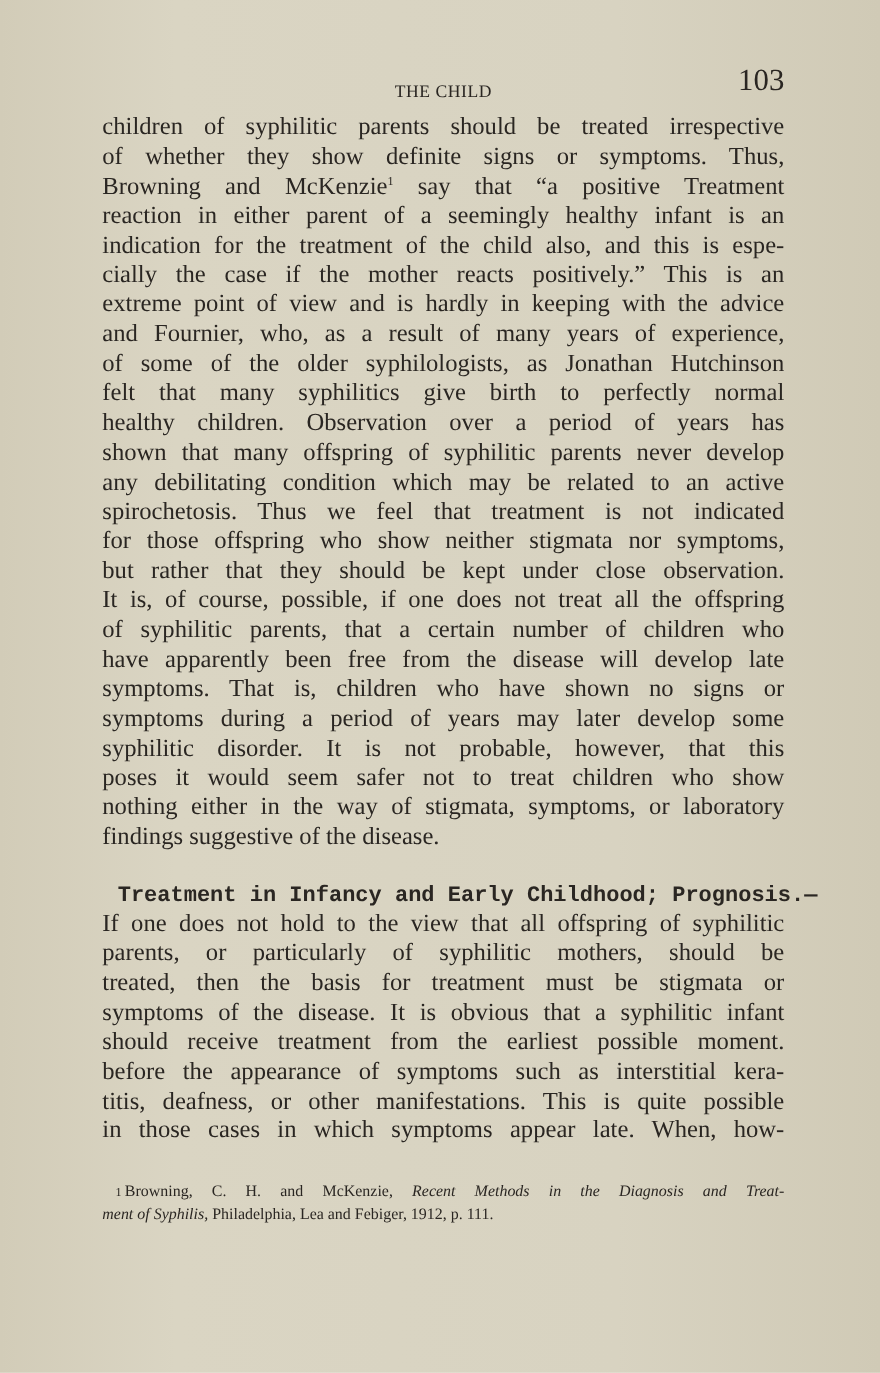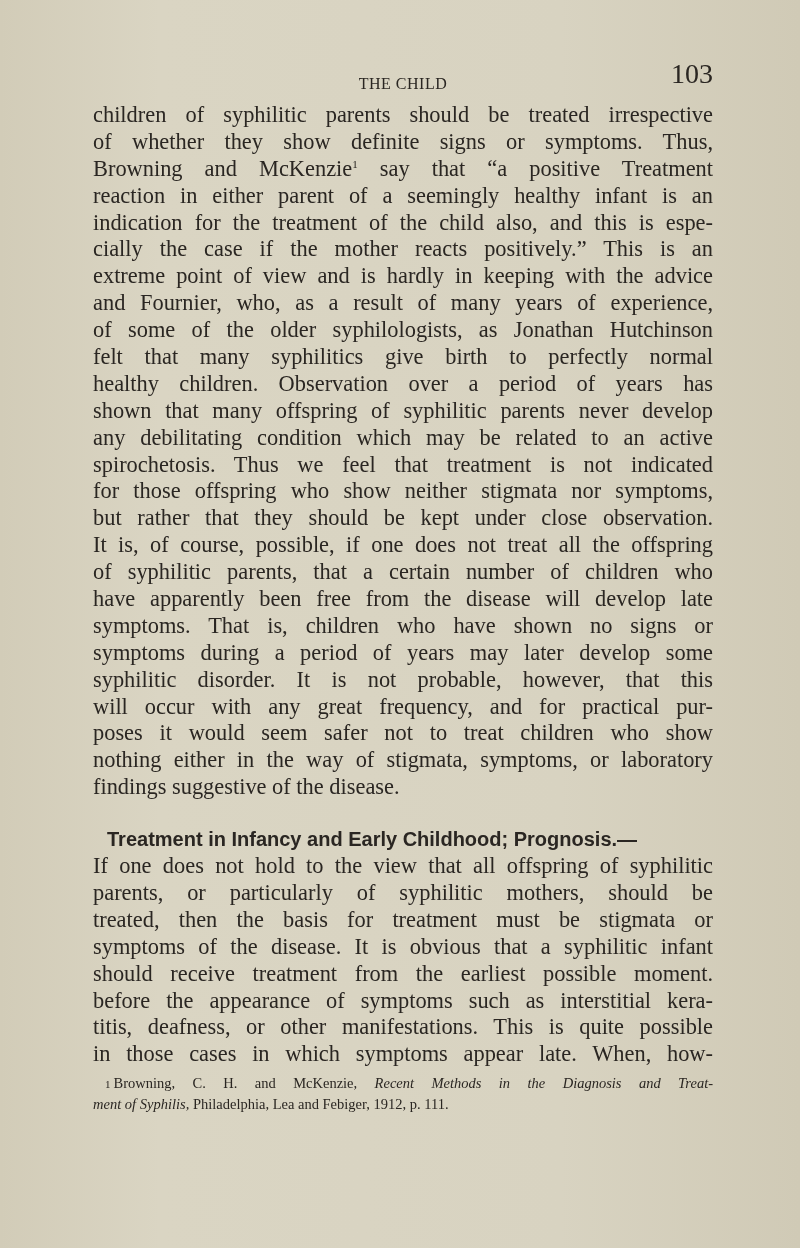--- a/index.html
+++ b/index.html
@@ -20,21 +20,21 @@
     .page-number {
       position: absolute; right: 0; top: -2px; font-size: 28px;
     }
     .body {
       position: absolute; top: 102px; left: 93px; width: 620px;
       font-size: 22.4px; line-height: 26.9px; text-align: justify;
     }
     .line { display: block; text-align: justify; text-align-last: justify; white-space: nowrap; height: 26.9px; }
     .line.last { text-align-last: left; }
     .gap { height: 25px; }
-    .heading-run { font-weight: bold; font-family: Liberation Sans, sans-serif; font-size: 20px; }
+    .heading-run { font-weight: bold; font-family: Liberation Mono, monospace; font-size: 20px; }
     .footnotes {
       position: absolute; top: 1073px; left: 93px; width: 620px;
       font-size: 14.5px; line-height: 20px;
     }
     .fn-line { display: block; white-space: nowrap; text-align: justify; text-align-last: justify; }
     .fn-line.last { text-align-last: left; }
     .fn-line.first { padding-left: 12px; }
     sup { font-size: 11px; vertical-align: 8px; line-height: 0; }
     .fn-mark { font-size: 11px; margin-right: 3px; }
     i { font-style: italic; }
@@ -64,21 +64,20 @@
     <span class="line">any debilitating condition which may be related to an active</span>
     <span class="line">spirochetosis.  Thus we feel that treatment is not indicated</span>
     <span class="line">for those offspring who show neither stigmata nor symptoms,</span>
     <span class="line">but rather that they should be kept under close observation.</span>
     <span class="line">It is, of course, possible, if one does not treat all the offspring</span>
     <span class="line">of syphilitic parents, that a certain number of children who</span>
     <span class="line">have apparently been free from the disease will develop late</span>
     <span class="line">symptoms.  That is, children who have shown no signs or</span>
     <span class="line">symptoms during a period of years may later develop some</span>
     <span class="line">syphilitic disorder.  It is not probable, however, that this</span>
-    <span class="line">will occur with any great frequency, and for practical pur-</span>
     <span class="line">poses it would seem safer not to treat children who show</span>
     <span class="line">nothing either in the way of stigmata, symptoms, or laboratory</span>
     <span class="line last">findings suggestive of the disease.</span>
   </div>
 
   <div class="gap"></div>
 
   <div>
     <span class="line last" style="padding-left:14px;"><span class="heading-run">Treatment in Infancy and Early Childhood; Prognosis.—</span></span>
     <span class="line">If one does not hold to the view that all offspring of syphilitic</span>

